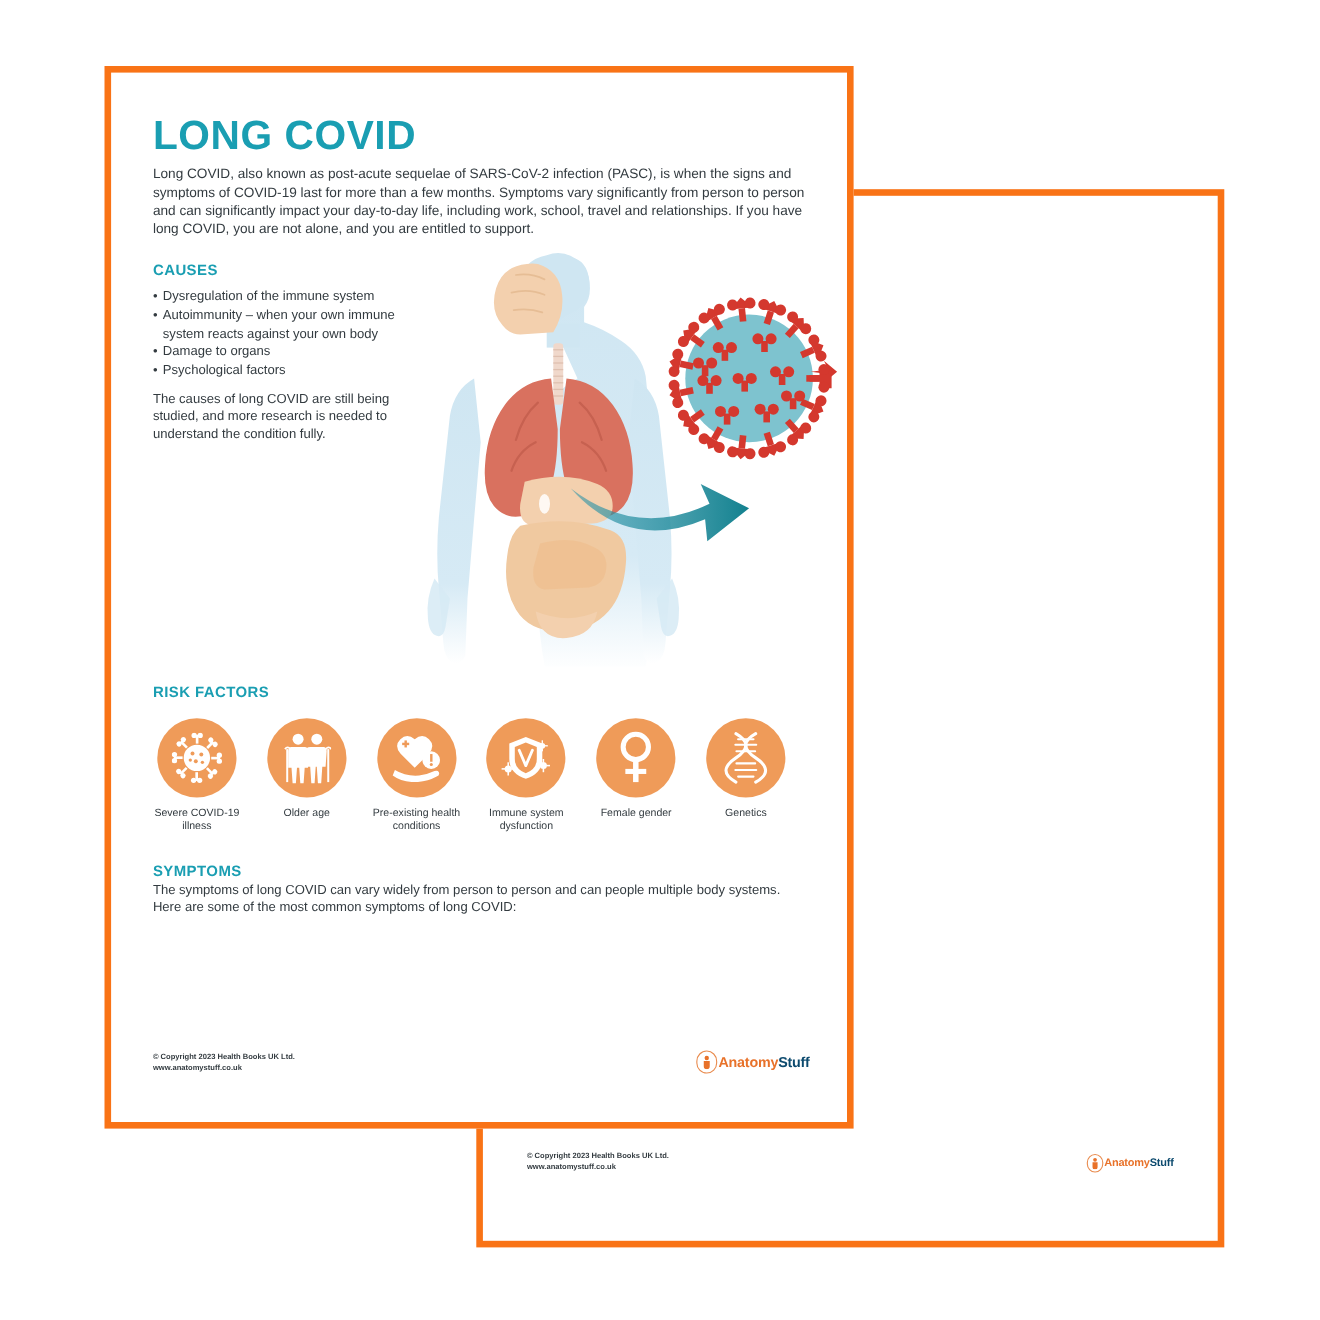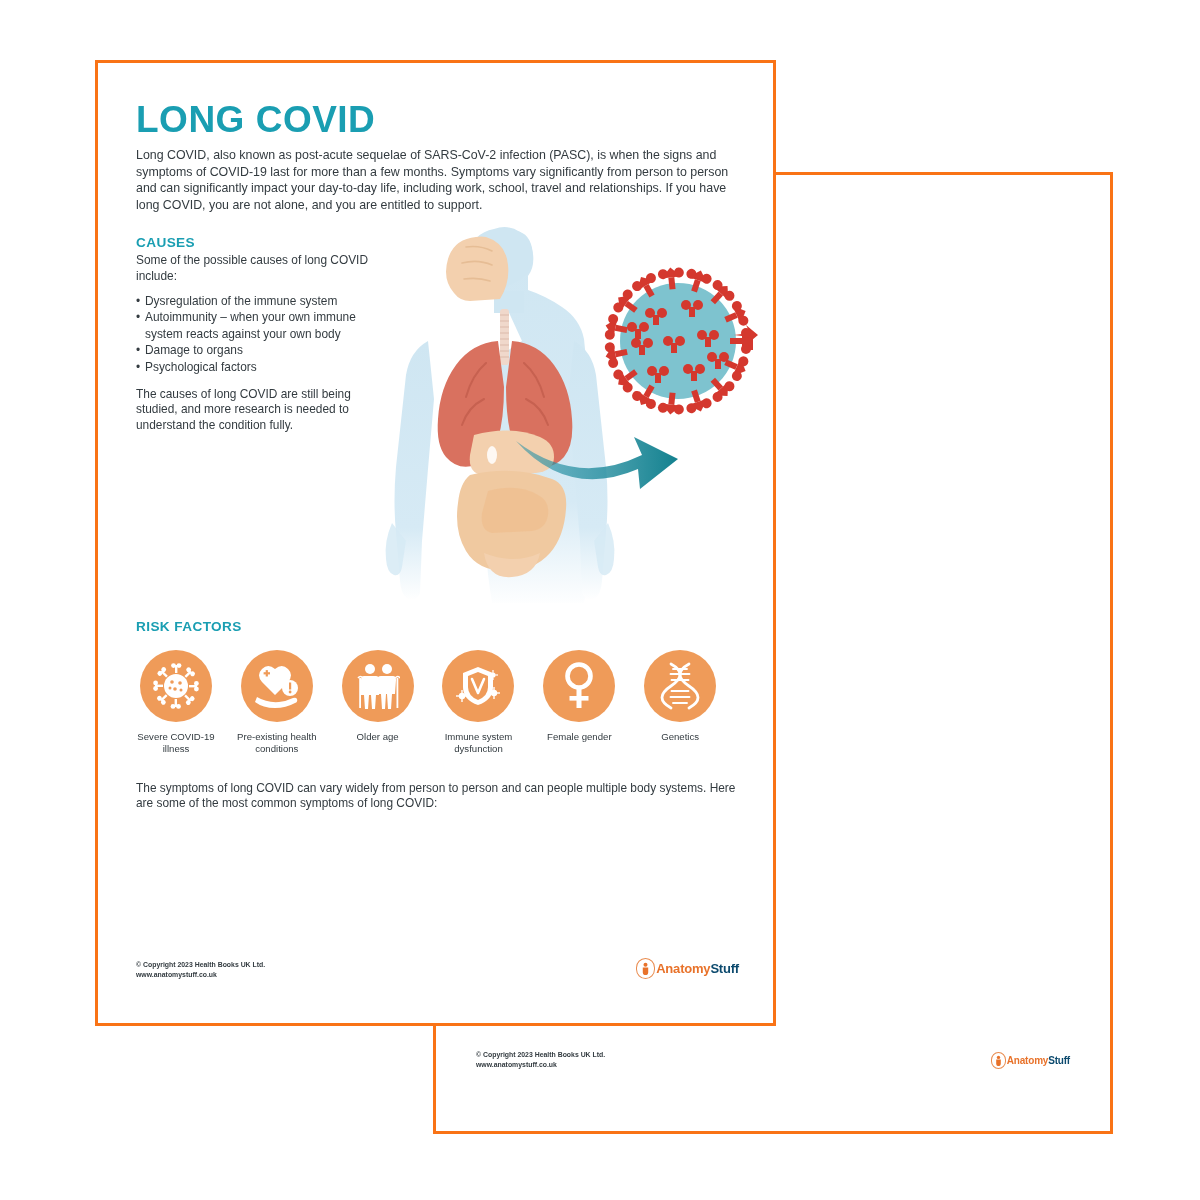--- a/index.html
+++ b/index.html
@@ -9,21 +9,21 @@
     font-family:"Liberation Sans", sans-serif;
     overflow:hidden;
     position:relative;
   }
   .stage{position:absolute;inset:0;}
 
   
   .sheet{
     position:absolute;
     background:#ffffff;
-    border:3px solid #f97316;
+    border:6px solid #f97316;
     box-sizing:border-box;
     padding-left:44px;
   }
   .sheet-back{
     left:433px; top:172px;
     width:680px; height:962px;
     z-index:1;
   }
   .sheet-front{
     left:95px; top:60px;
@@ -211,21 +211,20 @@
 
   <div class="sheet sheet-front">
     <div class="front-inner">
 
       <h1 class="title">LONG COVID</h1>
       <p class="intro">Long COVID, also known as post-acute sequelae of SARS-CoV-2 infection (PASC), is when the signs and symptoms of COVID-19 last for more than a few months. Symptoms vary significantly from person to person and can significantly impact your day-to-day life, including work, school, travel and relationships. If you have long COVID, you are not alone, and you are entitled to support.</p>
 
       <div class="causes-row">
         <div class="causes-col">
           <div class="h2">CAUSES</div>
-          <p class="txt">Some of the possible causes of long COVID include:</p>
           <ul class="bullets">
             <li>Dysregulation of the immune system</li>
             <li>Autoimmunity – when your own immune</li>
             <li class="cont">system reacts against your own body</li>
             <li>Damage to organs</li>
             <li>Psychological factors</li>
           </ul>
           <p class="txt causes-tail">The causes of long COVID are still being studied, and more research is needed to understand the condition fully.</p>
         </div>
 
@@ -518,55 +517,55 @@
                     <circle cx="28" cy="27" r="1.5"></circle>
                   <circle cx="17" cy="25" r="1.5"></circle>
                 </g>
               </svg>
             </div>
             <div class="icon-label">Severe COVID-19 illness</div>
           </div>
 
           <div class="icon-cell">
             <div class="circle">
-              <svg width="48" height="44" viewBox="0 0 48 44">
-                <path d="M22 5 q-7 -6 -13 0 q-6 6 0 13 l13 13 l13 -13 q6 -7 0 -13 q-6 -6 -13 0 z" fill="#fff"></path>
-                <g fill="#ef9b59">
-                  <rect x="10.6" y="8.2" width="6.4" height="2.2"></rect>
-                  <rect x="12.7" y="6.1" width="2.2" height="6.4"></rect>
-                </g>
-                <circle cx="37" cy="24" r="8" fill="#fff"></circle>
-                <g fill="#ef9b59">
-                  <rect x="36" y="18.5" width="2.2" height="7"></rect>
-                  <circle cx="37.1" cy="28" r="1.4"></circle>
-                </g>
-                <path d="M4 33 q10 6 22 5 q8 -1 14 -4 q3 -1 4 1 q1 3 -2 4 q-9 5 -20 5 q-12 0 -20 -6 z" fill="#fff"></path>
-              </svg>
-            </div>
-            <div class="icon-label">Pre-existing health conditions</div>
-          </div>
-
-          <div class="icon-cell">
-            <div class="circle">
               <svg width="44" height="48" viewBox="0 0 44 48">
                 <g fill="#fff">
                   <circle cx="14" cy="7" r="5"></circle>
                   <path d="M8 14 h12 q3 0 3 4 l0 15 h-3 l-1 14 h-3 l-1 -14 h-2 l-1 14 h-3 l-1 -14 h-3 l0 -15 q0 -4 3 -4 z"></path>
                   <rect x="3.2" y="16" width="1.8" height="30"></rect>
                   <path d="M2 16 q2.5 -3 5 0" stroke="#fff" stroke-width="1.6" fill="none"></path>
                 </g>
                 <g fill="#fff">
                   <circle cx="31" cy="7" r="5"></circle>
                   <path d="M25 14 h12 q3 0 3 4 l-1 14 h-3 l-1 15 h-3 l-1 -15 h-1 l-1 15 h-3 l-1 -15 h-3 l-1 -14 q0 -4 4 -4 z"></path>
                   <rect x="40.5" y="16" width="1.8" height="30"></rect>
                   <path d="M39.2 16 q2.5 -3 5 0" stroke="#fff" stroke-width="1.6" fill="none"></path>
                 </g>
               </svg>
             </div>
             <div class="icon-label">Older age</div>
+          </div>
+
+          <div class="icon-cell">
+            <div class="circle">
+              <svg width="48" height="44" viewBox="0 0 48 44">
+                <path d="M22 5 q-7 -6 -13 0 q-6 6 0 13 l13 13 l13 -13 q6 -7 0 -13 q-6 -6 -13 0 z" fill="#fff"></path>
+                <g fill="#ef9b59">
+                  <rect x="10.6" y="8.2" width="6.4" height="2.2"></rect>
+                  <rect x="12.7" y="6.1" width="2.2" height="6.4"></rect>
+                </g>
+                <circle cx="37" cy="24" r="8" fill="#fff"></circle>
+                <g fill="#ef9b59">
+                  <rect x="36" y="18.5" width="2.2" height="7"></rect>
+                  <circle cx="37.1" cy="28" r="1.4"></circle>
+                </g>
+                <path d="M4 33 q10 6 22 5 q8 -1 14 -4 q3 -1 4 1 q1 3 -2 4 q-9 5 -20 5 q-12 0 -20 -6 z" fill="#fff"></path>
+              </svg>
+            </div>
+            <div class="icon-label">Pre-existing health conditions</div>
           </div>
 
           <div class="icon-cell">
             <div class="circle">
               <svg width="48" height="46" viewBox="0 0 48 46">
                 <path d="M24 4 l15 6 l0 14 q0 13 -15 18 q-15 -5 -15 -18 l0 -14 z" fill="#fff"></path>
                 <path d="M24 9 l10 4 l0 11 q0 9 -10 13 q-10 -4 -10 -13 l0 -11 z" fill="#ef9b59"></path>
                 <path d="M18 16 l6 14 l6 -14" stroke="#fff" stroke-width="2.6" fill="none" stroke-linecap="round" stroke-linejoin="round"></path>
                 <g fill="#fff">
                   <g transform="translate(8,33)">
@@ -630,20 +629,21 @@
                 </g>
               </svg>
             </div>
             <div class="icon-label">Genetics</div>
           </div>
 
         </div>
       </div>
 
       <div class="sym-wrap">
+        <div class="h2">SYMPTOMS</div>
         <p class="txt">The symptoms of long COVID can vary widely from person to person and can people multiple body systems. Here are some of the most common symptoms of long COVID:</p>
       </div>
     </div>
 
     <div class="front-footer">
       <div class="copy">
         <div>© Copyright 2023 Health Books UK Ltd.</div>
         <div>www.anatomystuff.co.uk</div>
       </div>
       <div class="logo">

